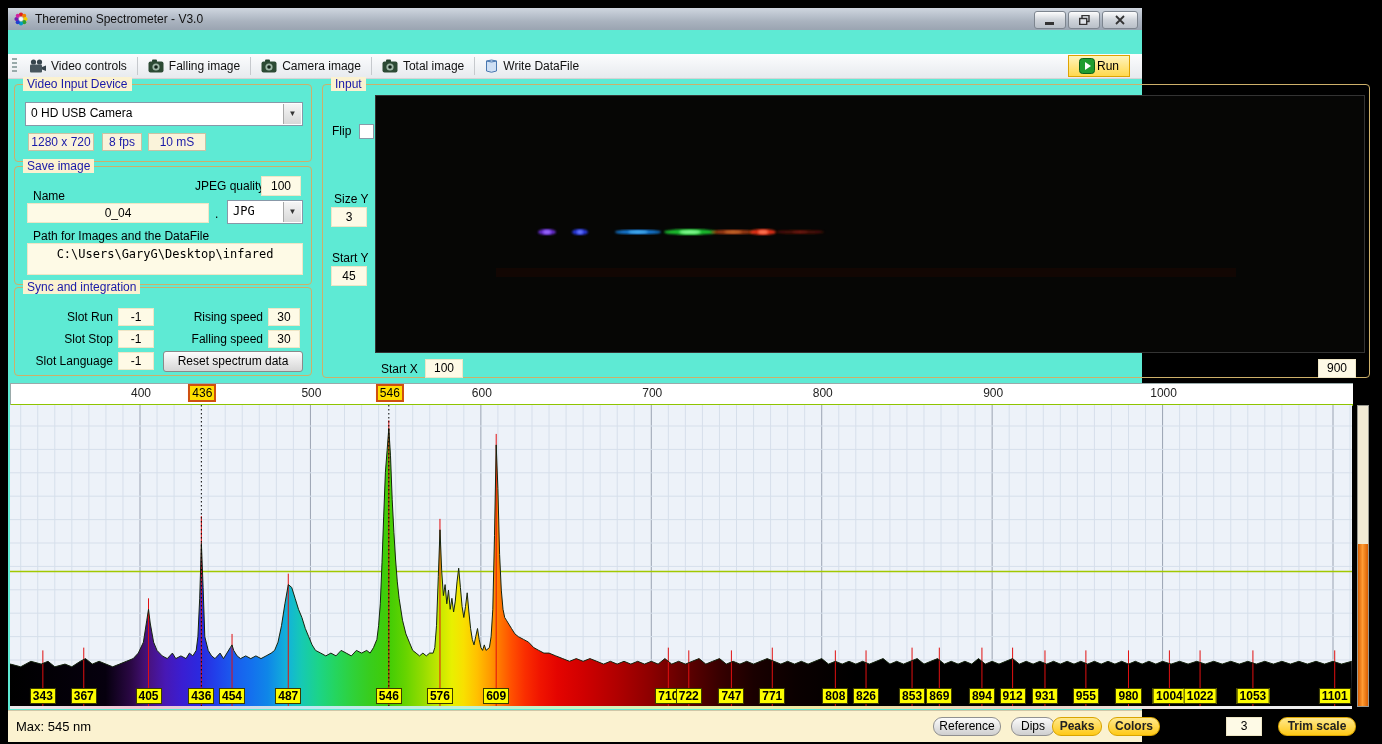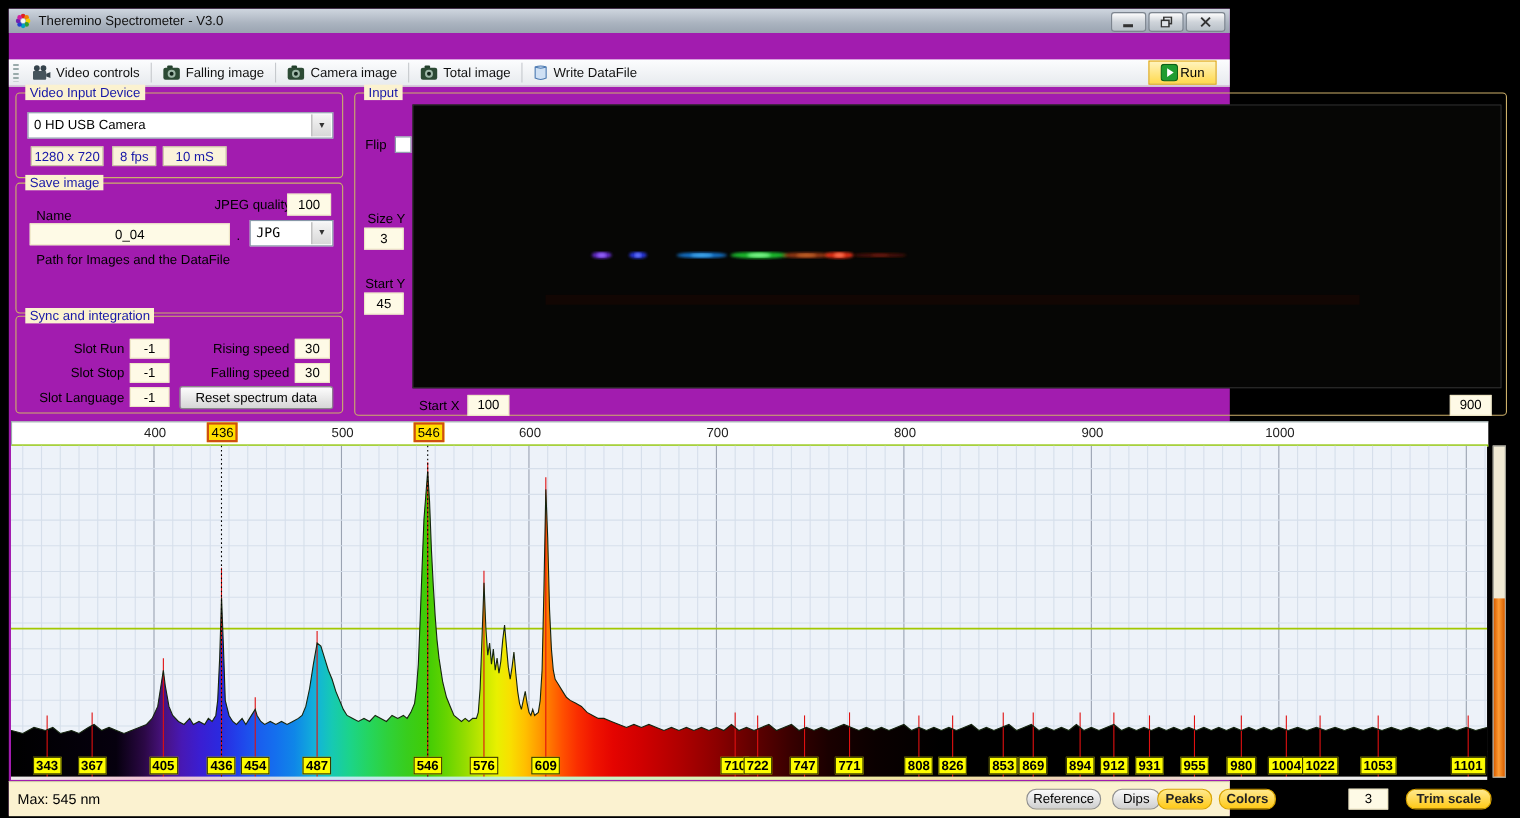--- a/index.html
+++ b/index.html
@@ -1,18 +1,18 @@
 <!DOCTYPE html>
 <html><head>
 <meta charset="utf-8">
 <style>
   html,body{margin:0;padding:0;}
   body{width:1382px;height:744px;background:#000;position:relative;
        font-family:"Liberation Sans",sans-serif;font-size:12px;color:#000;overflow:hidden;}
-  #window{position:absolute;left:8px;top:8px;width:1110px;height:733px;background:#a21caf;}
+  #window{position:absolute;left:8px;top:8px;width:1110px;height:733px;background:#5eead4;padding-left:24px;}
   
   #titlebar{position:absolute;left:0;top:0;width:100%;height:22px;
     background:linear-gradient(#cfd6df,#aab3bf 60%,#9aa4b1);display:flex;align-items:center;}
   #titlebar .ttl{margin-left:6px;color:#111;}
   .winbtns{position:absolute;right:4px;top:3px;display:flex;gap:2px;}
   .winbtn{width:30px;height:16px;border:1px solid #7d858f;border-radius:3px;
     background:linear-gradient(#fdfdfd,#cfd4da 50%,#b9c0c8);display:flex;align-items:center;justify-content:center;}
   
   #menubar{position:absolute;left:0;top:22px;width:100%;height:24px;background:#f0f0f0;display:flex;align-items:center;}
   .menu-item{padding:0 12px;line-height:24px;color:#111;}
@@ -172,20 +172,21 @@
     <span class="lbl" style="left:180px;top:12px">JPEG quality</span>
     <div class="fld" style="left:246px;top:9px;width:38px;height:18px;line-height:18px">100</div>
     <span class="lbl" style="left:18px;top:22px">Name</span>
     <div class="fld" style="left:12px;top:36px;width:180px;height:18px;line-height:18px">0_04</div>
     <span class="lbl" style="left:200px;top:40px">.</span>
     <div class="combo" style="left:212px;top:33px;width:74px;height:22px">
       <span class="val mono">JPG</span>
       <span class="arrow">▼</span>
     </div>
     <span class="lbl" style="left:18px;top:62px">Path for Images and the DataFile</span>
+    <div class="fld mono" style="left:12px;top:76px;width:274px;height:30px;line-height:20px">C:\Users\GaryG\Desktop\infared</div>
   </div>
 
   <div class="grp" style="left:6px;top:279px;width:296px;height:87px">
     <span class="grp-title">Sync and integration</span>
     <span class="lbl" style="left:20px;top:22px;width:78px;text-align:right">Slot Run</span>
     <div class="fld" style="left:103px;top:20px;width:34px;height:16px;line-height:16px">-1</div>
     <span class="lbl" style="left:20px;top:44px;width:78px;text-align:right">Slot Stop</span>
     <div class="fld" style="left:103px;top:42px;width:34px;height:16px;line-height:16px">-1</div>
     <span class="lbl" style="left:12px;top:66px;width:86px;text-align:right">Slot Language</span>
     <div class="fld" style="left:103px;top:64px;width:34px;height:16px;line-height:16px">-1</div>

